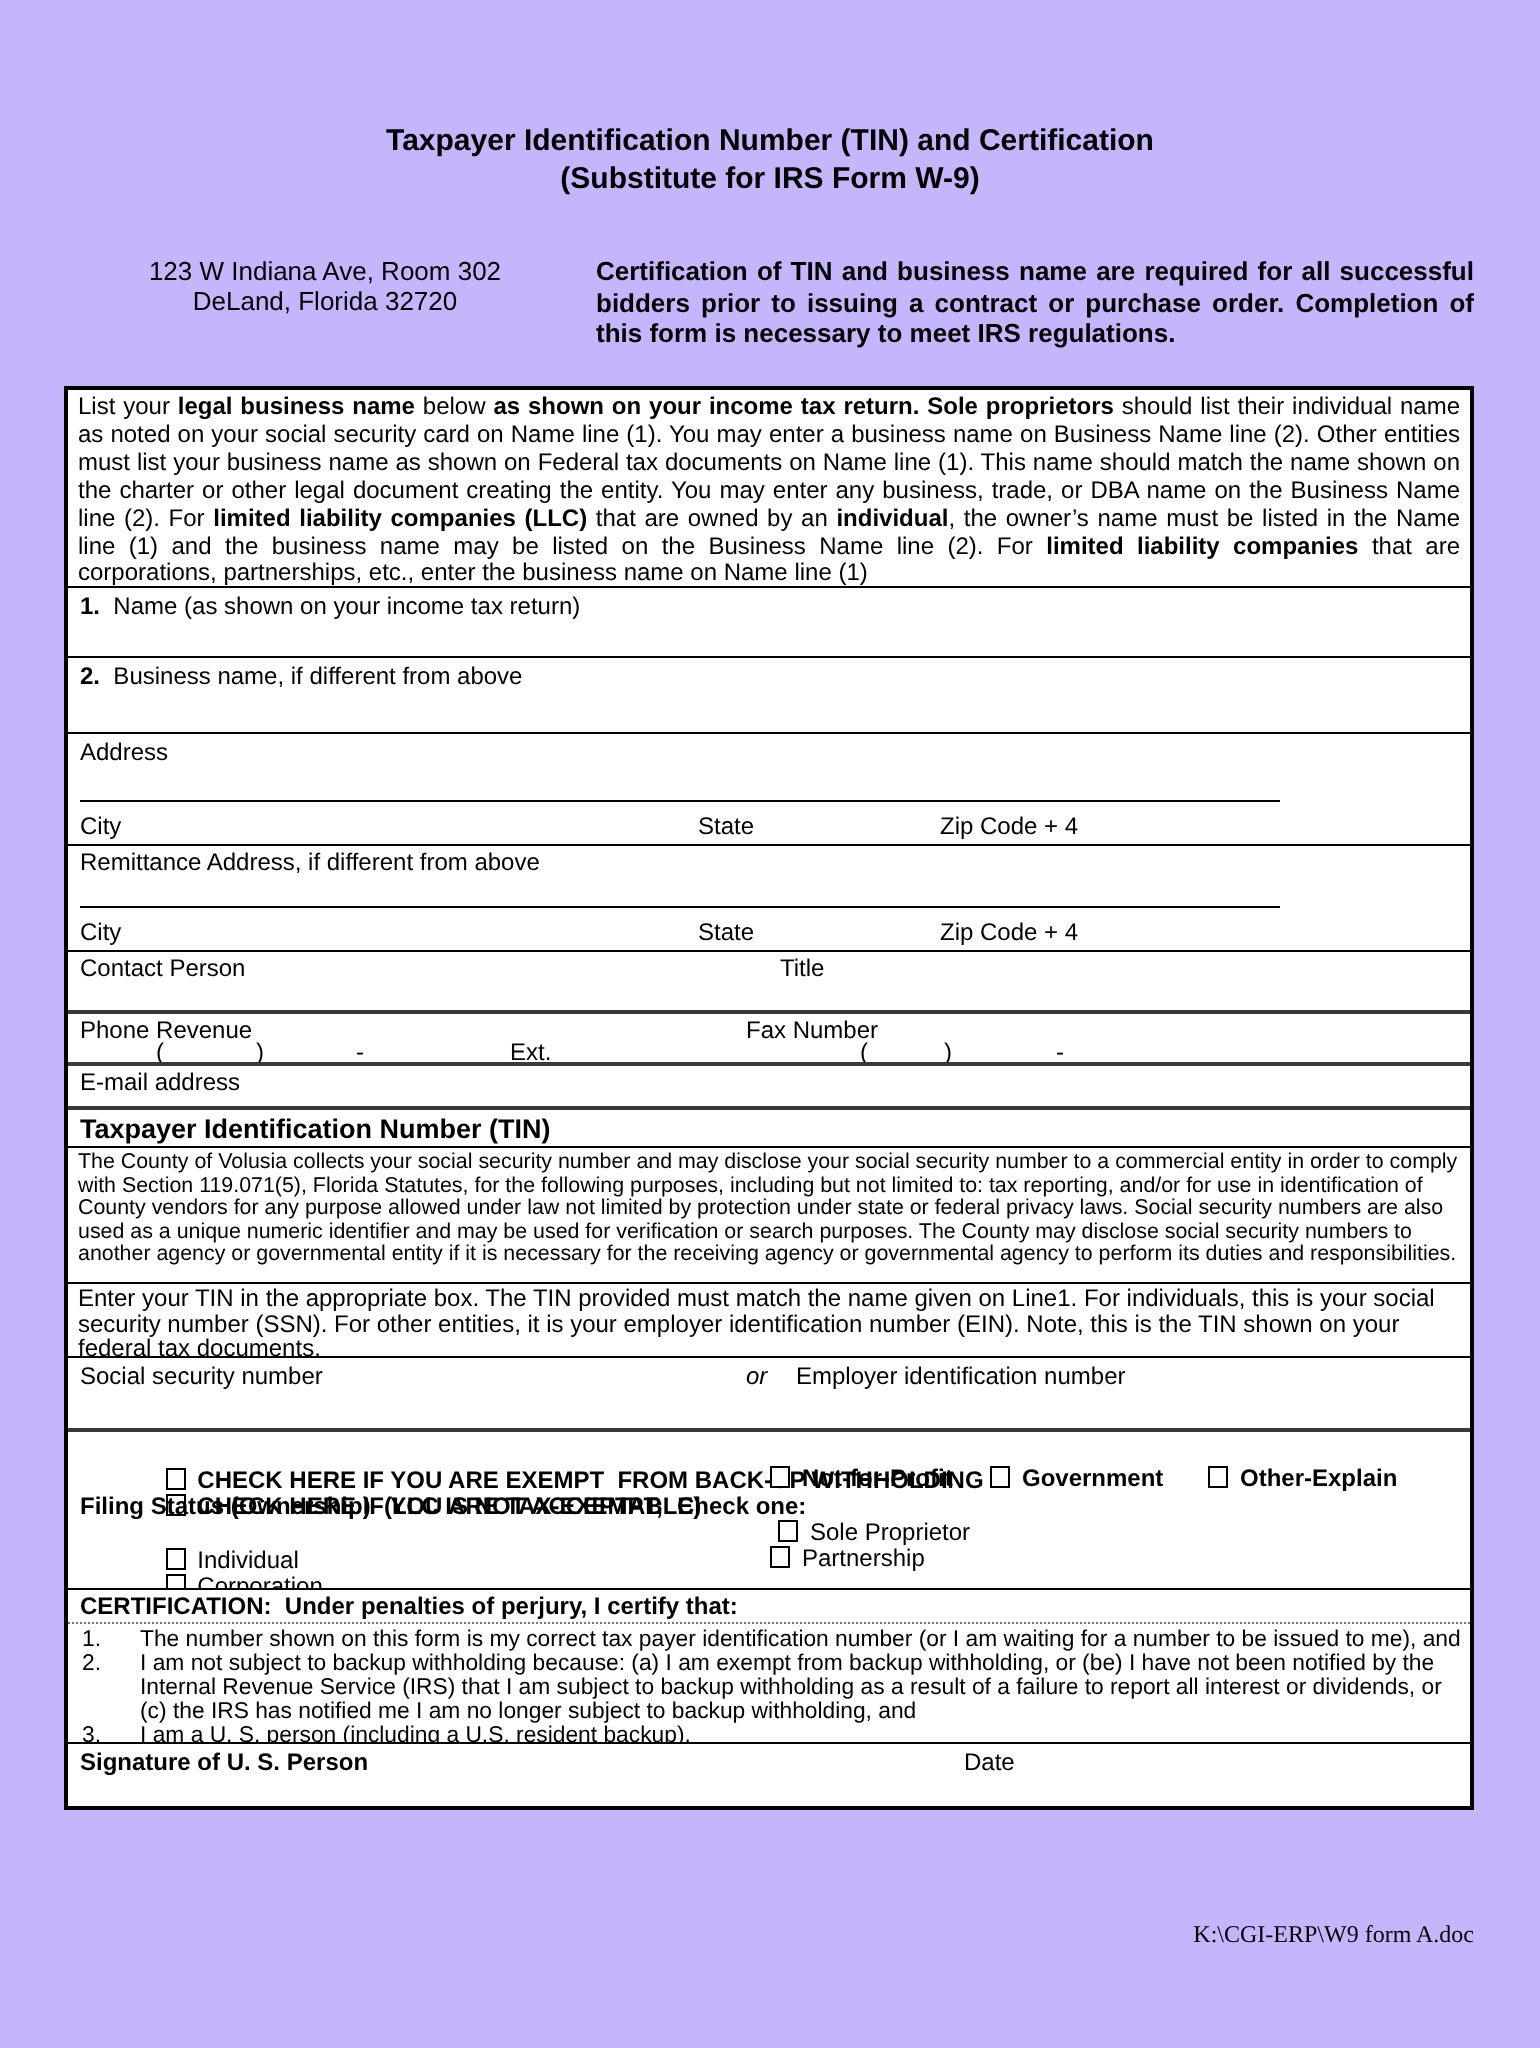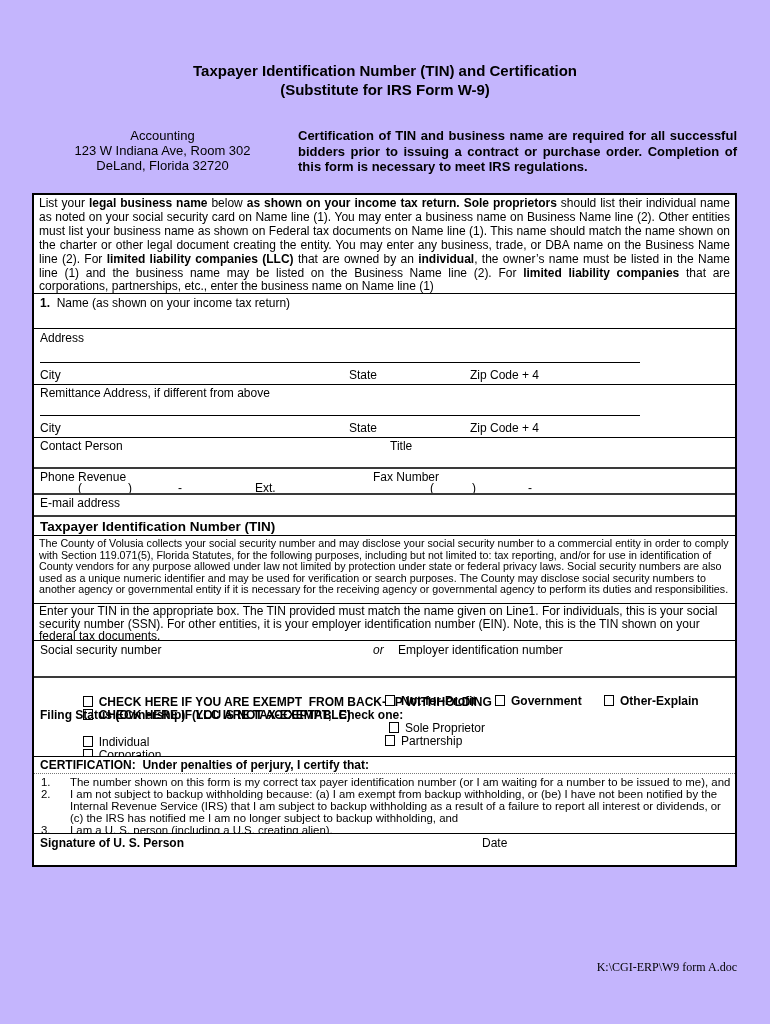--- a/index.html
+++ b/index.html
@@ -60,35 +60,37 @@
 
 <div class="page">
 
   <div class="title">
     <div>Taxpayer Identification Number (TIN) and Certification</div>
     <div>(Substitute for IRS Form W-9)</div>
   </div>
 
   <div class="header-row">
     <div class="org">
-      <div>Accounting</div>
       <div>123 W Indiana Ave, Room 302</div>
       <div>DeLand, Florida 32720</div>
     </div>
     <div class="notice">Certification of TIN and business name are required for all successful bidders prior to issuing a contract or purchase order.  Completion of this form is necessary to meet IRS regulations.</div>
   </div>
 
   <div class="form-box">
 
     <div class="row first intro"><span>List your </span><span style="font-weight: bold;">legal business name</span><span> below </span><span style="font-weight: bold;">as shown on your income tax return.  Sole proprietors</span><span> should list their individual name as noted on your social security card on Name line (1).  You may enter a business name on Business Name line (2).  Other entities must list your business name as shown on Federal tax documents on Name line (1).  This name should match the name shown on the charter or other legal document creating the entity.  You may enter any business, trade, or DBA name on the Business Name line (2).  For </span><span style="font-weight: bold;">limited liability companies (LLC)</span><span> that are owned by an </span><span style="font-weight: bold;">individual</span><span>, the owner’s name must be listed in the Name line (1) and the business name may be listed on the Business Name line (2).  For </span><span style="font-weight: bold;">limited liability companies</span><span> that are corporations, partnerships, etc., enter the business name on Name line (1)</span></div>
 
     <div class="row r-name1">
       <span class="lbl" style="left:6px; top:2px;"><span class="num">1.</span><span>  Name (as shown on your income tax return)</span></span>
     </div>
 
+    <div class="row r-name2">
+      <span class="lbl" style="left:6px; top:2px;"><span class="num">2.</span><span>  Business name, if different from above</span></span>
+    </div>
 
     <div class="row r-addr">
       <span class="lbl" style="left:6px; top:2px;">Address</span>
       <span class="fill-line" style="top:33px;"></span>
       <span class="lbl" style="left:6px; bottom:2px;">City</span>
       <span class="lbl" style="left:315px; bottom:2px;">State</span>
       <span class="lbl" style="left:436px; bottom:2px;">Zip Code + 4</span>
     </div>
 
     <div class="row r-remit">
@@ -166,21 +168,21 @@
       <div class="cert-item">
         <span class="cert-num">1.</span>
         <span>The number shown on this form is my correct tax payer identification number (or I am waiting for a number to be issued to me), and</span>
       </div>
       <div class="cert-item">
         <span class="cert-num">2.</span>
         <span>I am not subject to backup withholding because: (a) I am exempt from backup withholding, or (be) I have not been notified by the Internal Revenue Service (IRS) that I am subject to backup withholding as a result of a failure to report all interest or dividends, or (c) the IRS has notified me I am no longer subject to backup withholding, and</span>
       </div>
       <div class="cert-item">
         <span class="cert-num">3.</span>
-        <span>I am a U. S. person (including a U.S. creating alien).</span>
+        <span>I am a U. S. person (including a U.S. resident backup).</span>
       </div>
     </div>
 
     <div class="row r-sig">
       <span class="lbl b" style="left:6px; top:2px;">Signature of U. S. Person</span>
       <span class="lbl" style="left:448px; top:2px;">Date</span>
     </div>
 
   </div>
 

